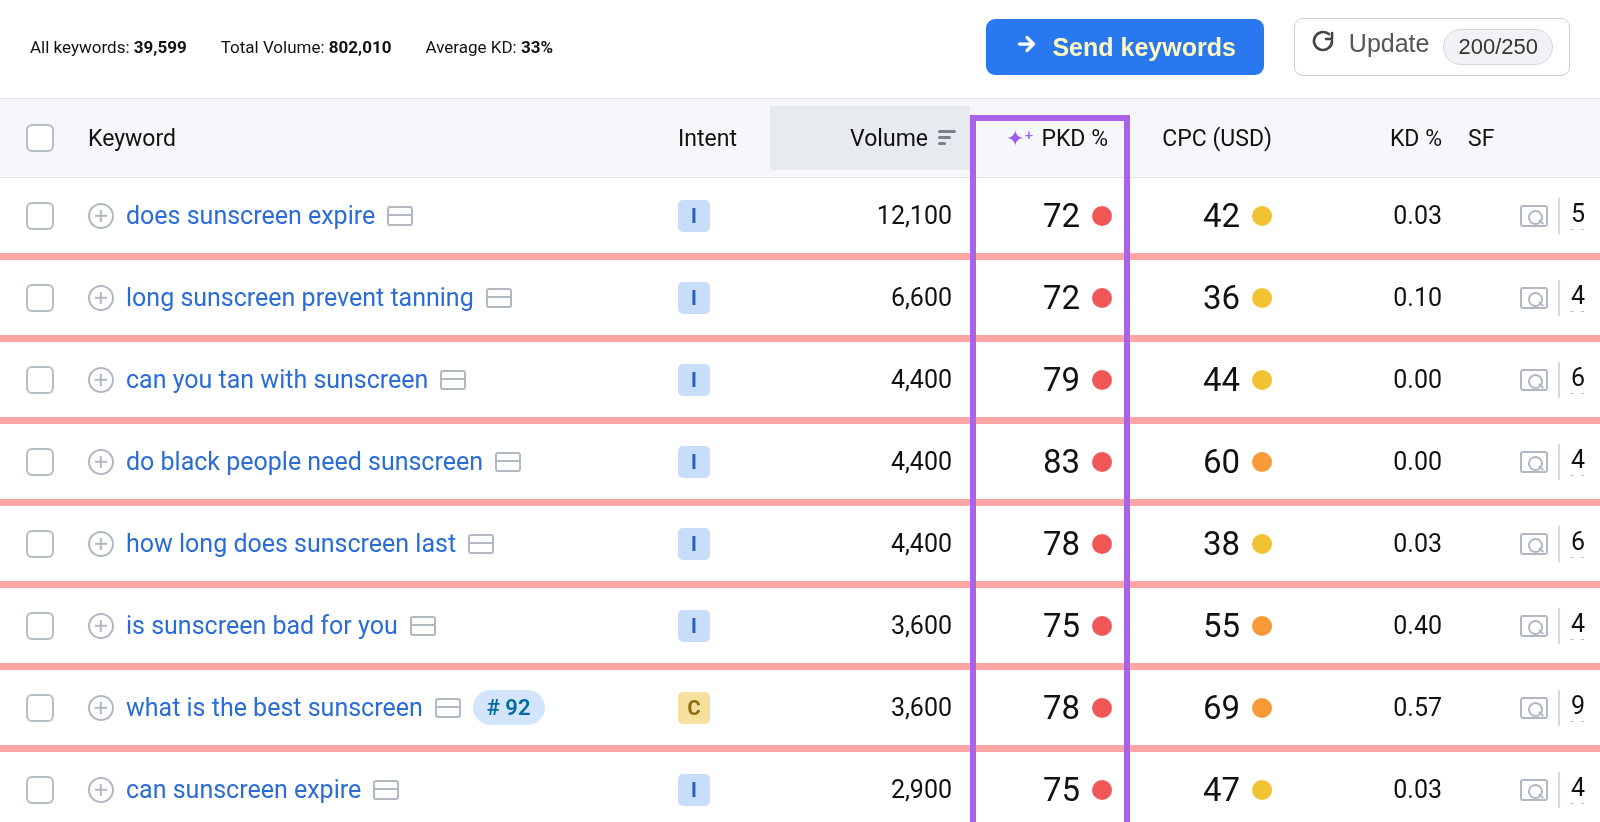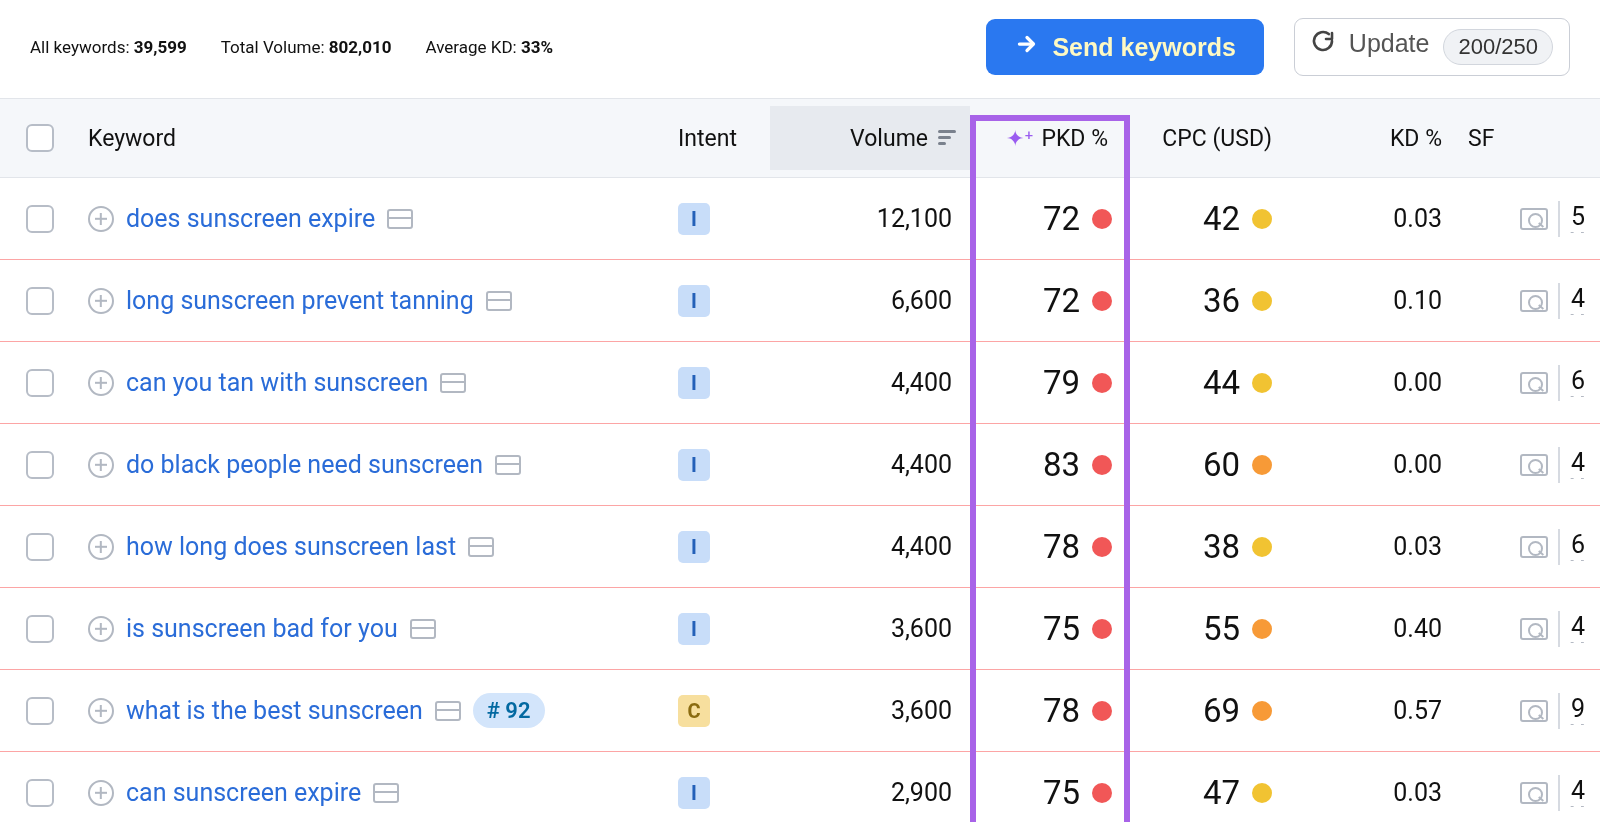--- a/index.html
+++ b/index.html
@@ -59,21 +59,21 @@
   }
   .thead .row, .tbody .row {
     display: grid;
     grid-template-columns: 80px 1fr 100px 200px 160px 160px 170px 140px;
     align-items: center;
     min-height: 70px;
   }
   .thead .row { min-height: 78px; }
   .tbody .row {
     min-height: 82px;
-    border-bottom: 1px solid #fca5a5;
+    border-bottom: 7px solid #fca5a5;
   }
   .th, .td { padding: 10px 8px; }
   .th { color: #111; font-weight: 400; font-size: 23px; }
   .th.pkd-col, .td.pkd-col {
     background: transparent;
   }
   .cb {
     width: 28px; height: 28px;
     border: 2.2px solid #b7bdc7;
     border-radius: 6px;

